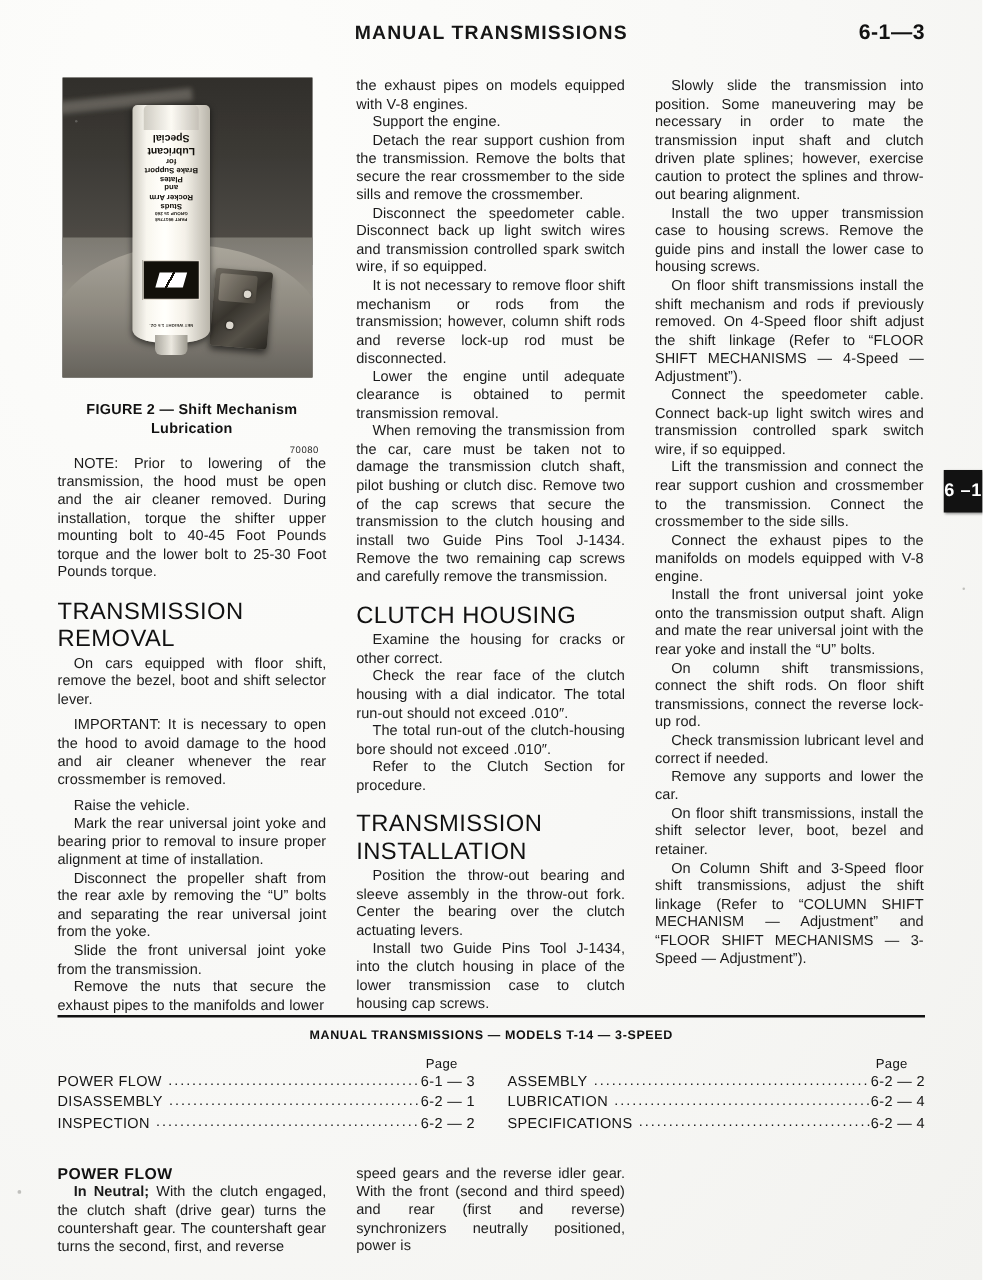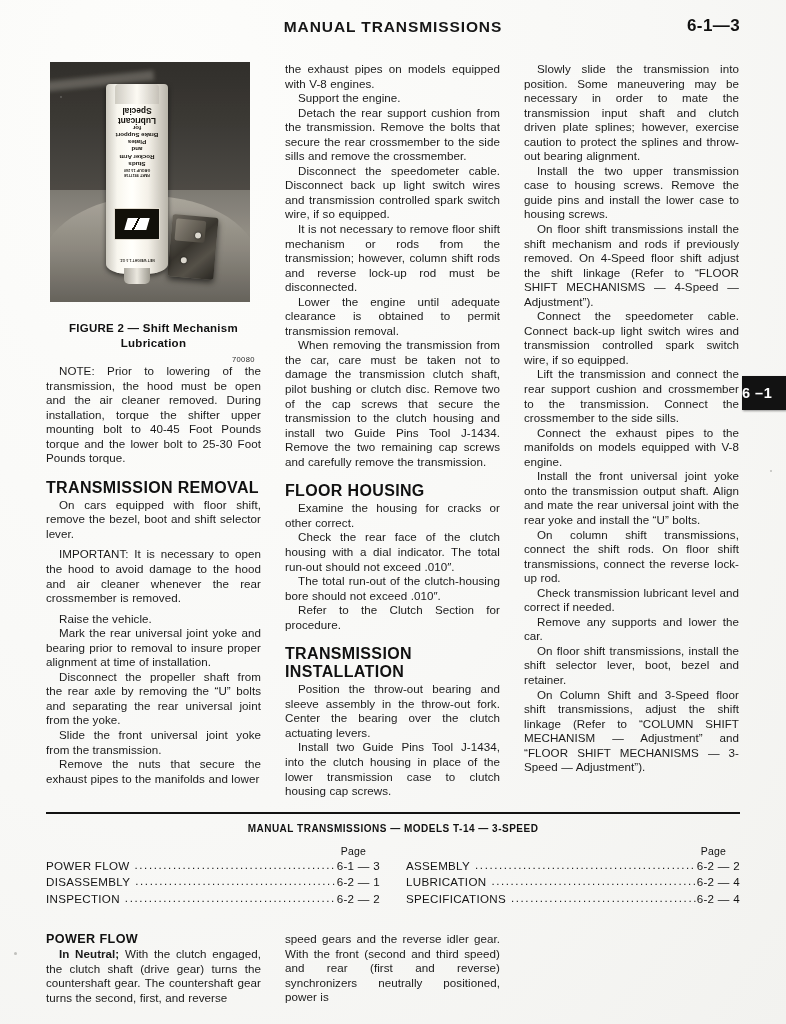--- a/index.html
+++ b/index.html
@@ -50,22 +50,22 @@
     letter-spacing:.05px;
     word-spacing:.2px;
     color:#1a1a1a;
   }
   p.para.noindent{text-indent:0;}
   p.para.gap{margin-top:6px;}
   .lead-bold{font-weight:bold;}
 
   h2.sec-head{
     margin:13px 0 1px 0;
-    font-size:16px;
-    font-weight:bold;
+    font-size:19px;
+    font-weight:normal;
     letter-spacing:.35px;
     color:#111;
   }
 
   
   .figure{position:relative;width:215px;margin:0 0 0 0;}
   .photo{
     position:relative;
     width:200px;height:240px;
     margin-left:4px;
@@ -159,25 +159,25 @@
   .fig-caption{
     margin-top:19px;
     text-align:center;
     font-size:11.5px;font-weight:bold;letter-spacing:.25px;
     line-height:14.5px;color:#111;
   }
 
   
   .section-tab{
     position:absolute;right:0;top:376px;
-    width:44px;height:34px;
+    width:31px;height:34px;
     background:#121212;
     color:#fff;
     font-size:14.5px;font-weight:bold;letter-spacing:.5px;
-    display:flex;align-items:center;justify-content:flex-start;
+    display:flex;align-items:center;justify-content:center;
     box-shadow:1px 1px 2px rgba(0,0,0,.4);
   }
 
   
   .rule{
     position:absolute;left:46px;width:694px;height:2px;background:#121212;
   }
   .rule-top{top:812px;}
 
   .toc-title{
@@ -289,21 +289,21 @@
 
     <div class="col col-2">
       <p class="para noindent">the exhaust pipes on models equipped with V-8 engines.</p>
       <p class="para">Support the engine.</p>
       <p class="para">Detach the rear support cushion from the transmission. Remove the bolts that secure the rear crossmember to the side sills and remove the crossmember.</p>
       <p class="para">Disconnect the speedometer cable. Disconnect back up light switch wires and transmission controlled spark switch wire, if so equipped.</p>
       <p class="para">It is not necessary to remove floor shift mechanism or rods from the transmission; however, column shift rods and reverse lock-up rod must be disconnected.</p>
       <p class="para">Lower the engine until adequate clearance is obtained to permit transmission removal.</p>
       <p class="para">When removing the transmission from the car, care must be taken not to damage the transmission clutch shaft, pilot bushing or clutch disc. Remove two of the cap screws that secure the transmission to the clutch housing and install two Guide Pins Tool J-1434. Remove the two remaining cap screws and carefully remove the transmission.</p>
 
-      <h2 class="sec-head">FLOOR HOUSING</h2>
+      <h2 class="sec-head">CLUTCH HOUSING</h2>
       <p class="para">Examine the housing for cracks or other correct.</p>
       <p class="para">Check the rear face of the clutch housing with a dial indicator. The total run-out should not exceed .010″.</p>
       <p class="para">The total run-out of the clutch-housing bore should not exceed .010″.</p>
       <p class="para">Refer to the Clutch Section for procedure.</p>
 
       <h2 class="sec-head">TRANSMISSION INSTALLATION</h2>
       <p class="para">Position the throw-out bearing and sleeve assembly in the throw-out fork. Center the bearing over the clutch actuating levers.</p>
       <p class="para">Install two Guide Pins Tool J-1434, into the clutch housing in place of the lower transmission case to clutch housing cap screws.</p>
     </div>
 

